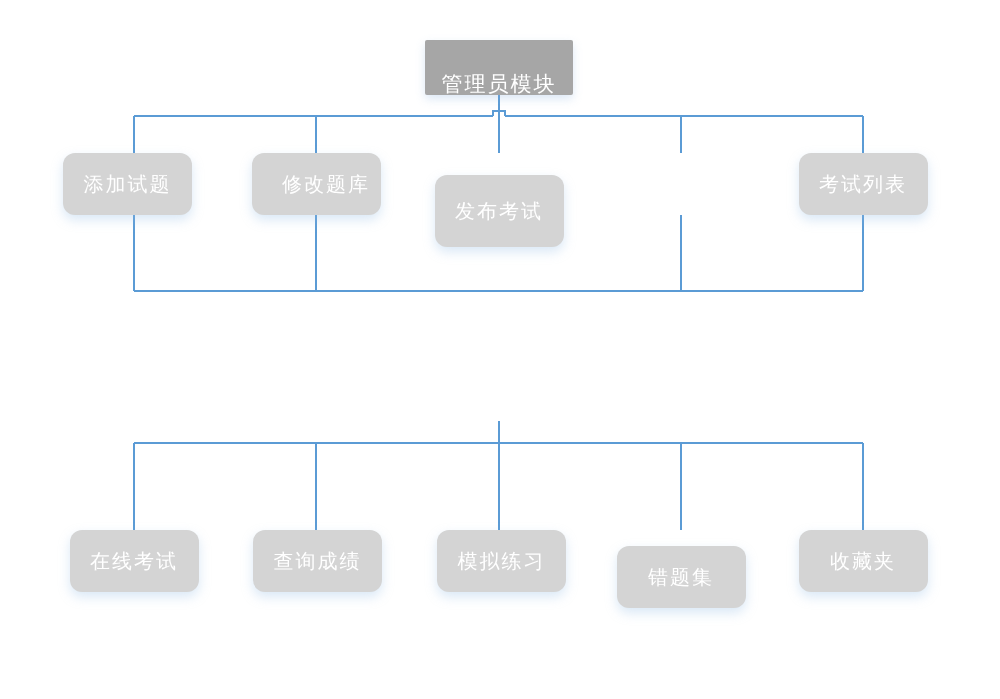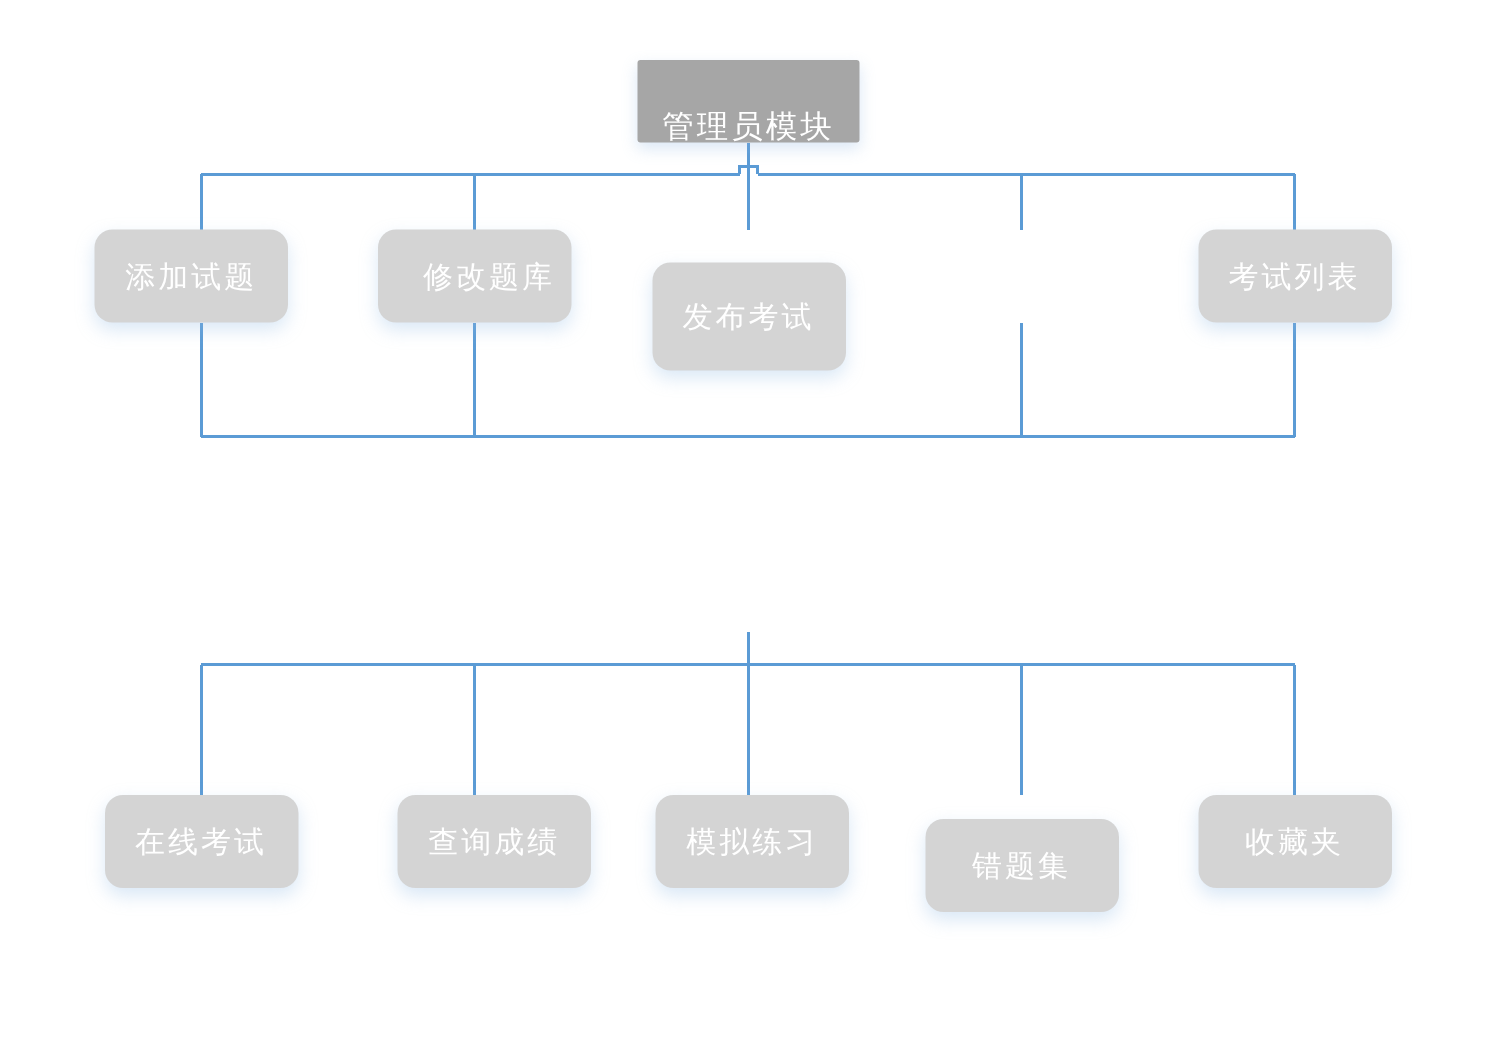--- a/index.html
+++ b/index.html
@@ -110,21 +110,21 @@
     <span class="node-label">发布考试</span>
   </div>
   <div class="node node-leaf" id="node-admin-4" style="left: 798.5px; top: 153px; width: 129px; height: 62px;">
     <span class="node-label">考试列表</span>
   </div>
 
 
   <div class="node node-leaf" id="node-exam-0" style="left: 69.5px; top: 530px; width: 129px; height: 62px;">
     <span class="node-label">在线考试</span>
   </div>
-  <div class="node node-leaf" id="node-exam-1" style="left: 265px; top: 530px; width: 129px; height: 62px;">
+  <div class="node node-leaf" id="node-exam-1" style="left: 253px; top: 530px; width: 129px; height: 62px;">
     <span class="node-label">查询成绩</span>
   </div>
   <div class="node node-leaf" id="node-exam-2" style="left: 437px; top: 530px; width: 129px; height: 62px;">
     <span class="node-label">模拟练习</span>
   </div>
   <div class="node node-leaf" id="node-exam-3" style="left: 616.5px; top: 546px; width: 129px; height: 62px;">
     <span class="node-label">错题集</span>
   </div>
   <div class="node node-leaf" id="node-exam-4" style="left: 798.5px; top: 530px; width: 129px; height: 62px;">
     <span class="node-label">收藏夹</span>

